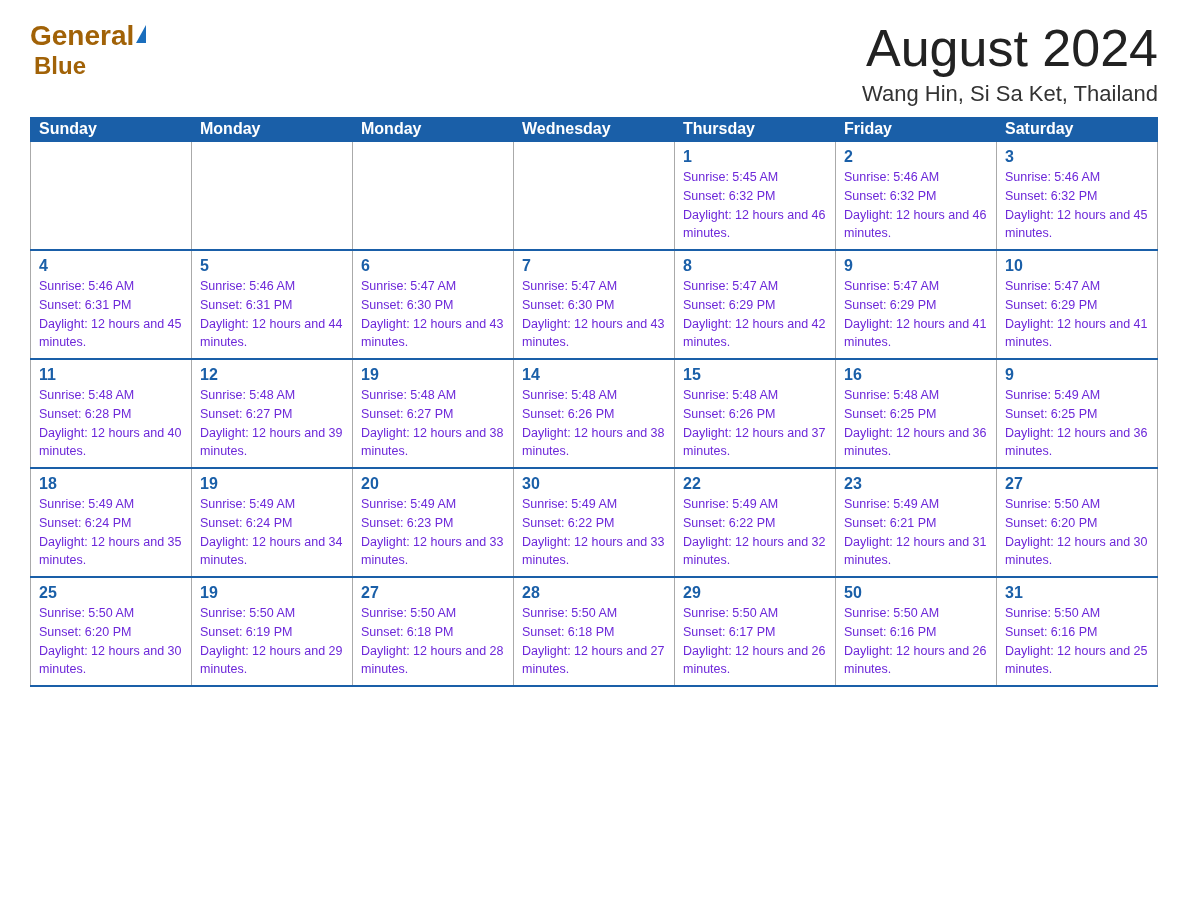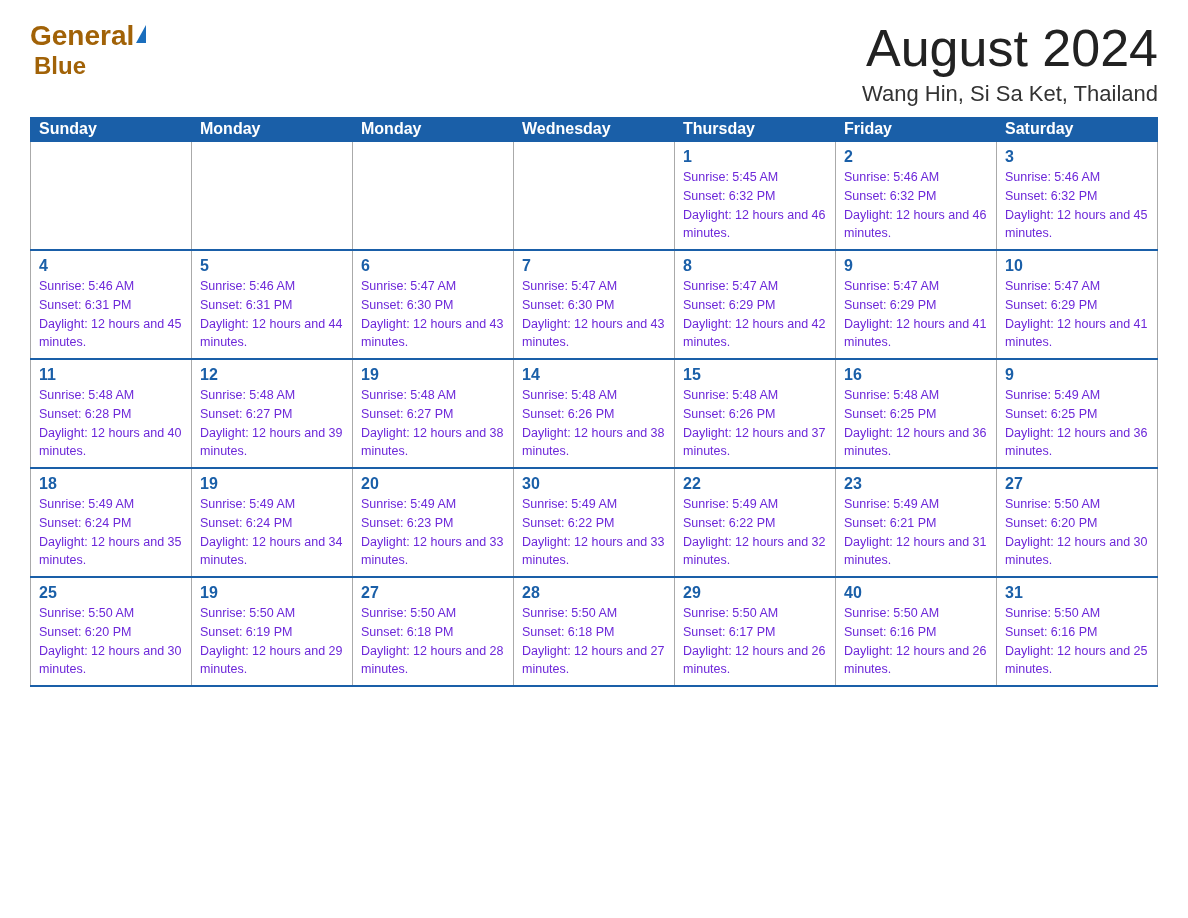--- a/index.html
+++ b/index.html
@@ -253,21 +253,21 @@
         </td>
         <td>
           <span class="day-number">28</span>
           <div class="day-info">Sunrise: 5:50 AM<br>Sunset: 6:18 PM<br>Daylight: 12 hours and 27 minutes.</div>
         </td>
         <td>
           <span class="day-number">29</span>
           <div class="day-info">Sunrise: 5:50 AM<br>Sunset: 6:17 PM<br>Daylight: 12 hours and 26 minutes.</div>
         </td>
         <td>
-          <span class="day-number">40</span>
+          <span class="day-number">50</span>
           <div class="day-info">Sunrise: 5:50 AM<br>Sunset: 6:16 PM<br>Daylight: 12 hours and 26 minutes.</div>
         </td>
         <td>
           <span class="day-number">31</span>
           <div class="day-info">Sunrise: 5:50 AM<br>Sunset: 6:16 PM<br>Daylight: 12 hours and 25 minutes.</div>
         </td>
       </tr>
     </tbody>
 </table>
 

